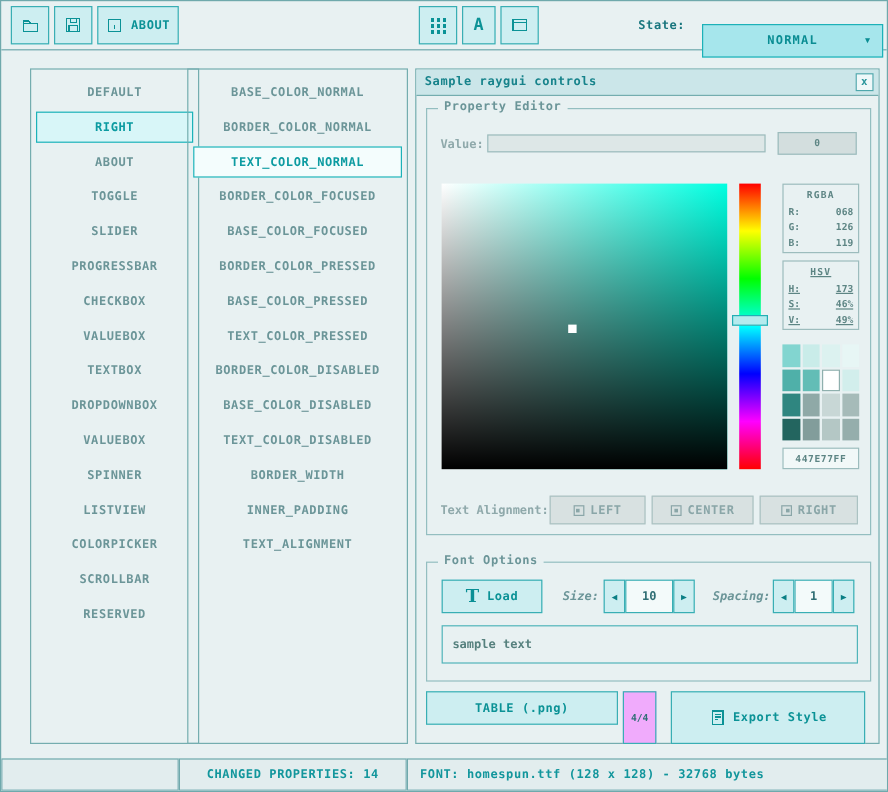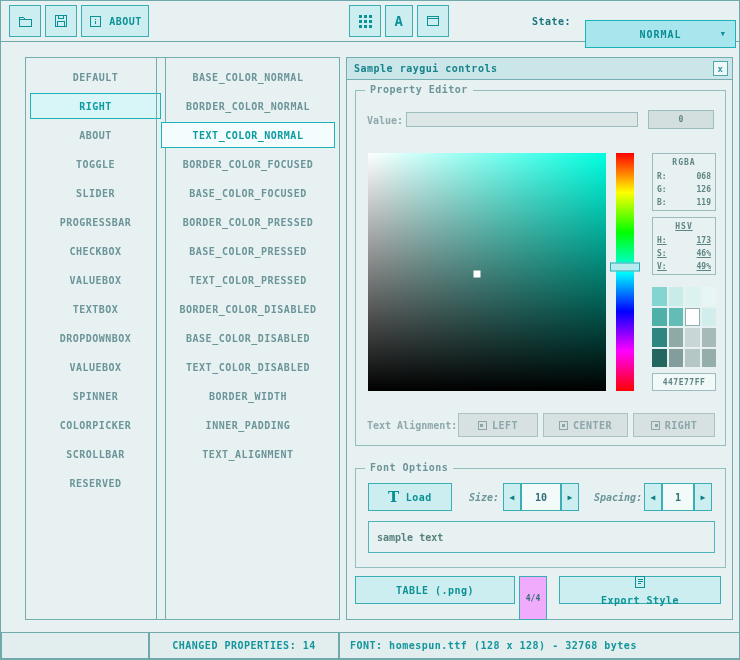--- a/index.html
+++ b/index.html
@@ -129,21 +129,21 @@
     position: absolute; left: 12px; top: 52px; width: 347px; height: 32px;
     border: 1px solid #50b5ba; color: #56817e; display: flex; align-items: center; padding-left: 8px; cursor: text;
   }
 
   .export-table { position: absolute; left: 8px; top: 518px; width: 160px; height: 28px; }
   .pages-box {
     position: absolute; left: 172px; top: 518px; width: 28px; height: 44px;
     border: 1px solid #39aeb4; background: #f0abfc; color: #2f6e74;
     display: flex; align-items: center; justify-content: center; font-size: 8px;
   }
-  .export-style { position: absolute; left: 212px; top: 518px; width: 162px; height: 28px; flex-direction: column; }
+  .export-style { position: absolute; left: 212px; top: 518px; width: 162px; height: 44px; }
 
   
   .status { position: absolute; left: 0; bottom: 0; width: 100%; height: 27px; }
   .status-cell {
     position: absolute; top: 0; height: 27px; border: 1px solid #6fa9ac; background: #e2edee;
     display: flex; align-items: center; color: #12969c; letter-spacing: 0.5px;
   }
   .cell-left { left: 0; width: 148px; }
   .cell-mid { left: 148px; width: 190px; justify-content: center; }
   .cell-right { left: 338px; width: 402px; padding-left: 10px; }
@@ -219,20 +219,21 @@
       <div class="list-item">ABOUT</div>
       <div class="list-item">TOGGLE</div>
       <div class="list-item">SLIDER</div>
       <div class="list-item">PROGRESSBAR</div>
       <div class="list-item">CHECKBOX</div>
       <div class="list-item">VALUEBOX</div>
       <div class="list-item">TEXTBOX</div>
       <div class="list-item">DROPDOWNBOX</div>
       <div class="list-item">VALUEBOX</div>
       <div class="list-item">SPINNER</div>
+      <div class="list-item">LISTVIEW</div>
       <div class="list-item">COLORPICKER</div>
       <div class="list-item">SCROLLBAR</div>
       <div class="list-item">RESERVED</div>
     </div>
 
   <div class="mid-panel">
       <div class="list-item">BASE_COLOR_NORMAL</div>
       <div class="list-item">BORDER_COLOR_NORMAL</div>
       <div class="list-item selected">TEXT_COLOR_NORMAL</div>
       <div class="list-item">BORDER_COLOR_FOCUSED</div>

